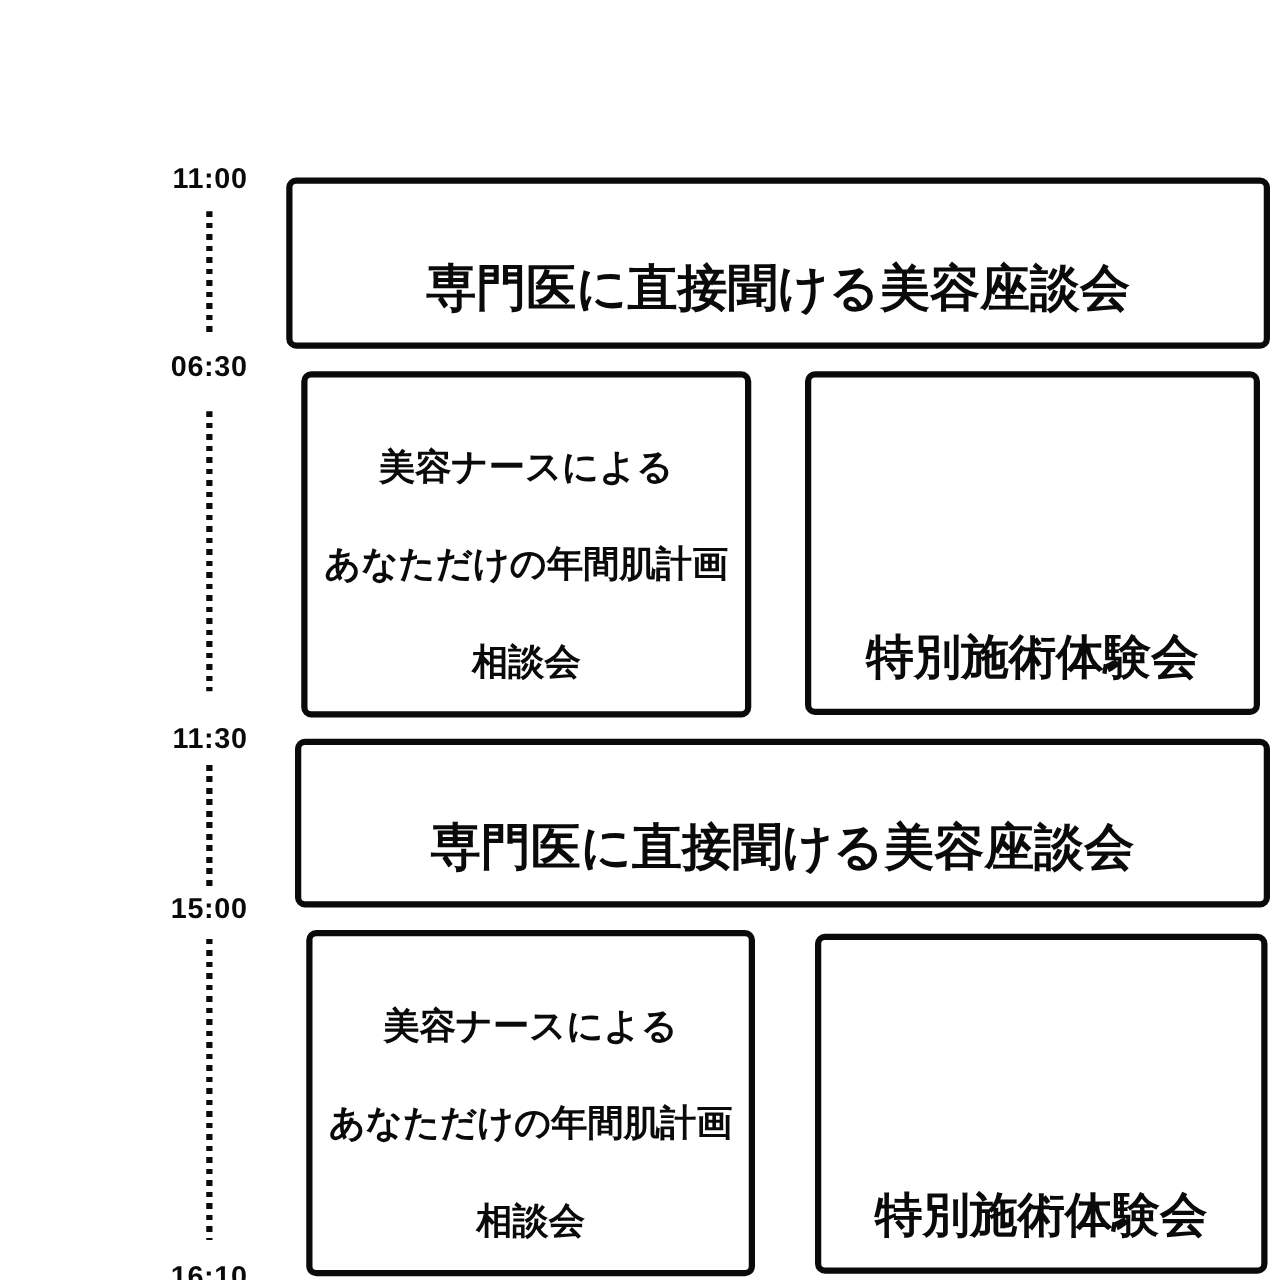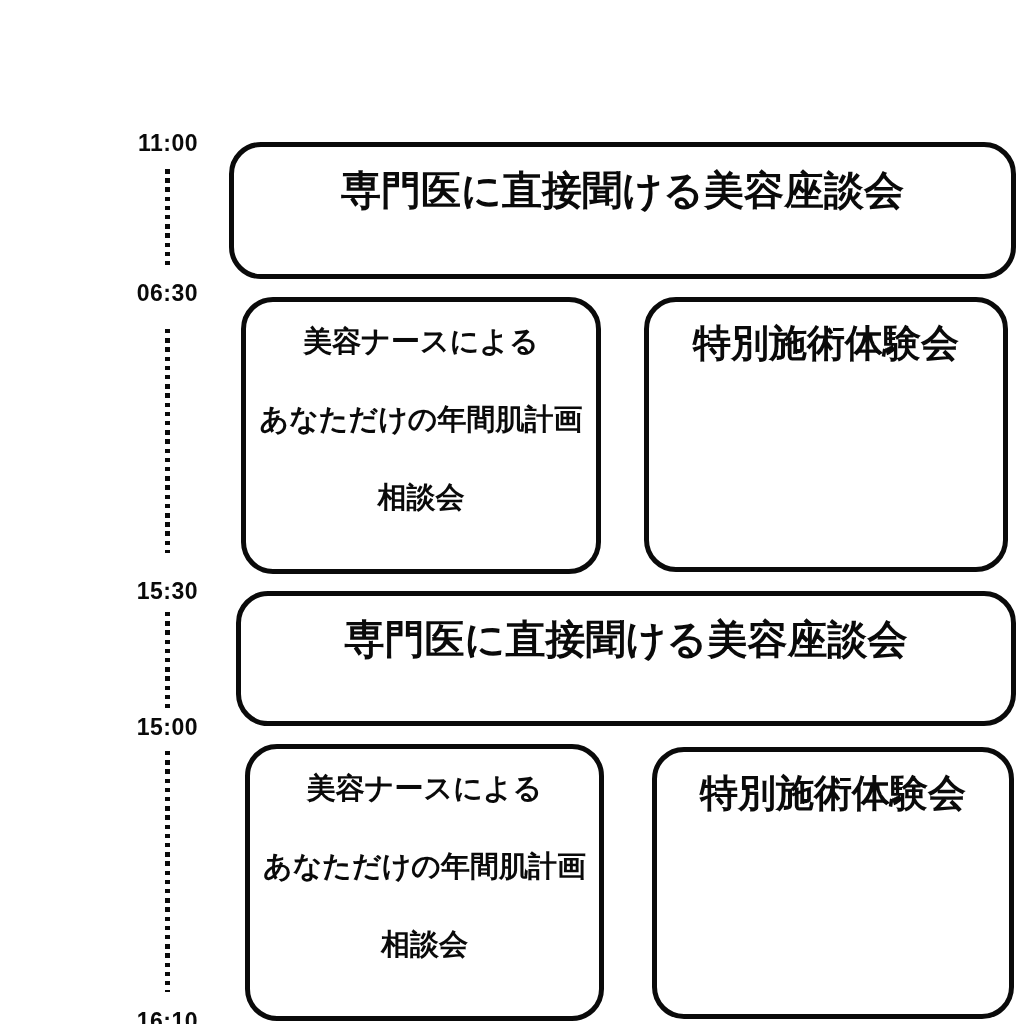--- a/index.html
+++ b/index.html
@@ -53,47 +53,47 @@
   }
   .seg-1 { top: 105px; height: 97px;  }
   .seg-2 { top: 265px; height: 224px; }
   .seg-3 { top: 548px; height: 98px;  }
   .seg-4 { top: 687px; height: 241px; }
 
   
   .event {
     position: absolute;
     border: 5px solid var(--ink);
-    border-radius: 32px;
+    border-radius: 8px;
     background: var(--bg);
     display: flex;
     flex-direction: column;
     align-items: center;
-    justify-content: flex-start;
+    justify-content: flex-end;
     text-align: center;
     font-weight: 700;
     color: var(--ink);
   }
   .box-a { left: 165px; top: 78px;  width: 787px; height: 137px; font-size: 40px; }
   .box-b { left: 177px; top: 233px; width: 360px; height: 277px; font-size: 29px; line-height: 46px; }
   .box-c { left: 580px; top: 233px; width: 364px; height: 275px; font-size: 38px; }
   .box-d { left: 172px; top: 527px; width: 780px; height: 135px; font-size: 40px; }
   .box-e { left: 181px; top: 680px; width: 359px; height: 277px; font-size: 29px; line-height: 46px; }
   .box-f { left: 588px; top: 683px; width: 362px; height: 272px; font-size: 38px; }
 
   .event .line { display: block; white-space: nowrap; }
 </style>
 </head>
 <body>
 
 <div class="canvas">
 
   <div class="time-label tl-1">11:00</div>
   <div class="time-label tl-2">06:30</div>
-  <div class="time-label tl-3">15:30</div>
+  <div class="time-label tl-3">11:30</div>
   <div class="time-label tl-4">15:00</div>
   <div class="time-label tl-5">16:10</div>
 
   <div class="dots seg-1"></div>
   <div class="dots seg-2"></div>
   <div class="dots seg-3"></div>
   <div class="dots seg-4"></div>
 
   <div class="event box-a">
     <span class="line">専門医に直接聞ける美容座談会</span>

